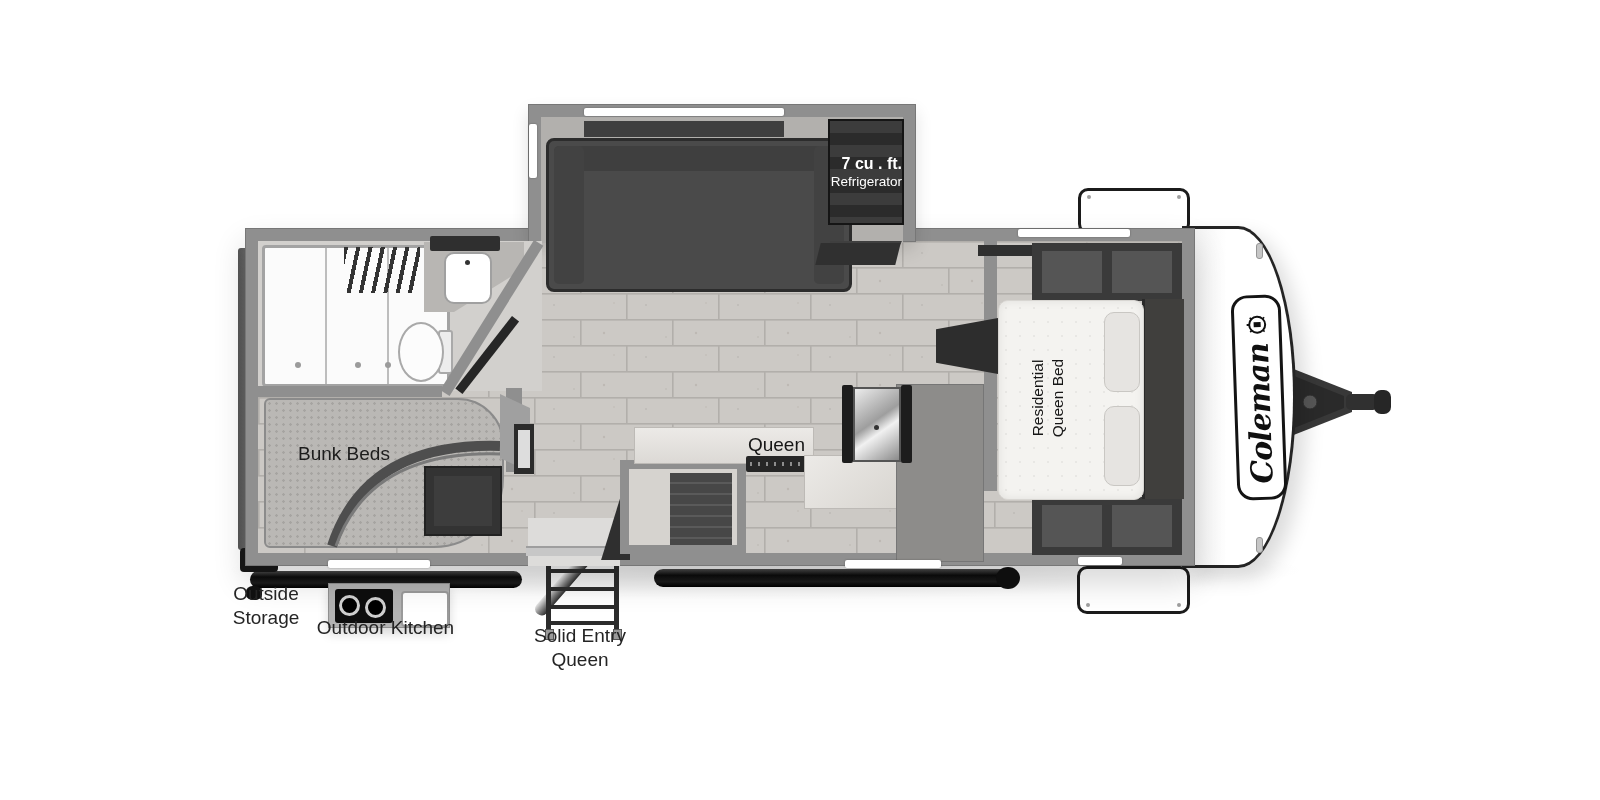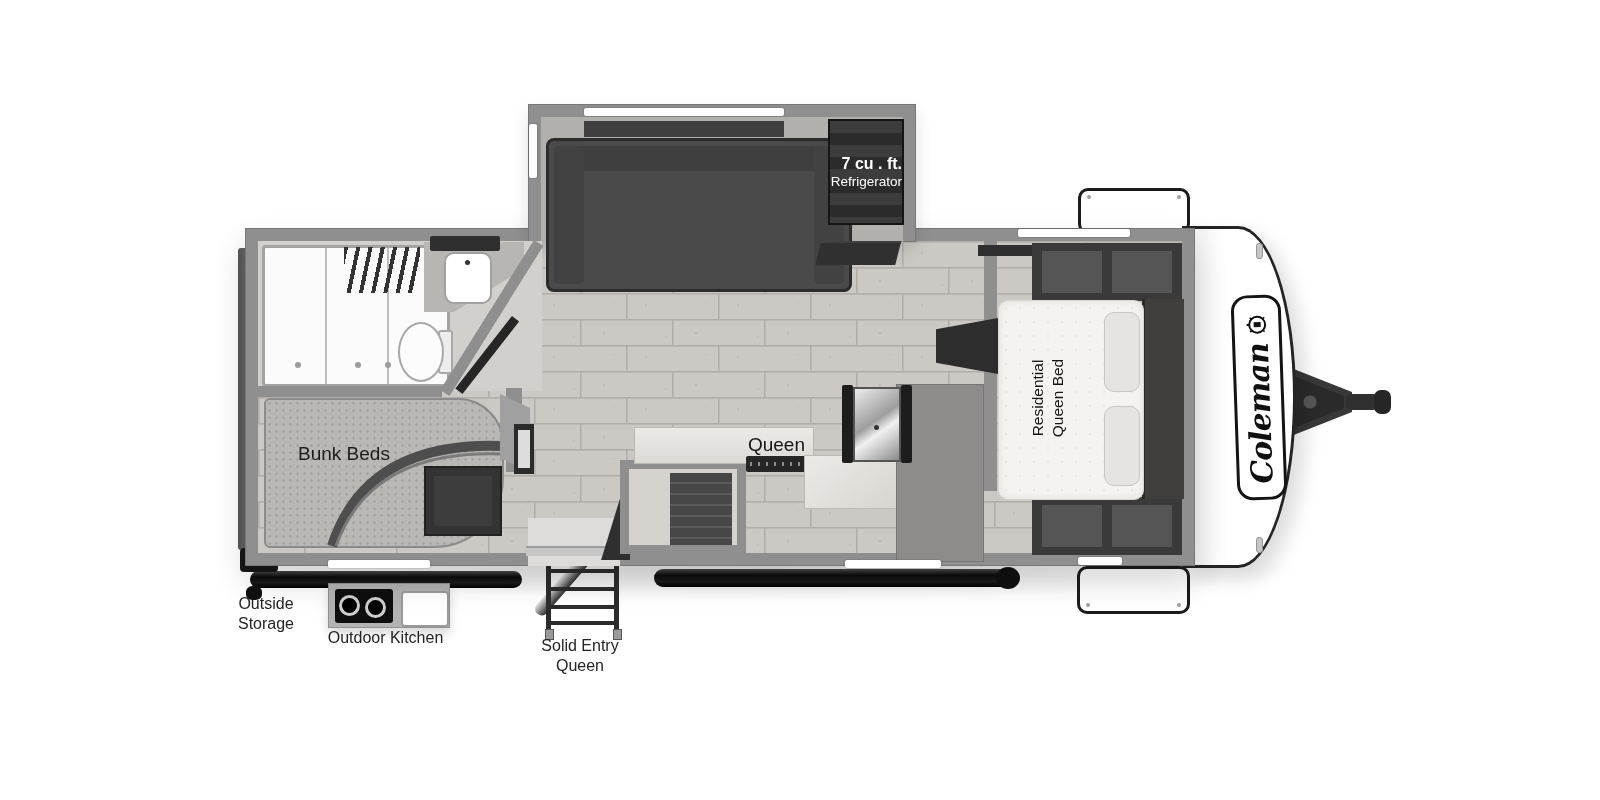--- a/index.html
+++ b/index.html
@@ -167,21 +167,21 @@
   .mattress{left:998px;top:300px;width:146px;height:200px;background-color:#f4f3f0;
     background-image:radial-gradient(rgba(0,0,0,.05) 1px,rgba(0,0,0,0) 1.6px);background-size:14px 14px;
     border:1px solid #d8d6d2;border-radius:10px;box-shadow:inset 0 0 10px rgba(0,0,0,.08);}
   .pillow{width:36px;height:80px;background:#e6e4e1;border:1px solid #c9c7c3;border-radius:10px;}
   .pillow.p1{left:1104px;top:312px}.pillow.p2{left:1104px;top:406px}
   .bed-label{left:948px;top:375px;width:200px;height:46px;transform:rotate(-90deg);
     display:flex;flex-direction:column;align-items:center;justify-content:center;
     font-size:15.5px;line-height:1.3;color:#161616;text-align:center;}
 
   
-  .olabel{font-size:16px;line-height:1.28;color:#242424;text-align:center;margin-top:12px;}
+  .olabel{font-size:19px;line-height:1.28;color:#242424;text-align:center;}
   .lbl-outside-shower{left:205px;top:582px;width:122px;}
   .lbl-outdoor-kitchen{left:298px;top:616px;width:175px;}
   .lbl-entry-step{left:512px;top:624px;width:136px;}
   .lbl-pass-through{left:1036px;top:605px;width:155px;}
 </style>
 </head>
 <body>
 
 <div class="stage">
 

